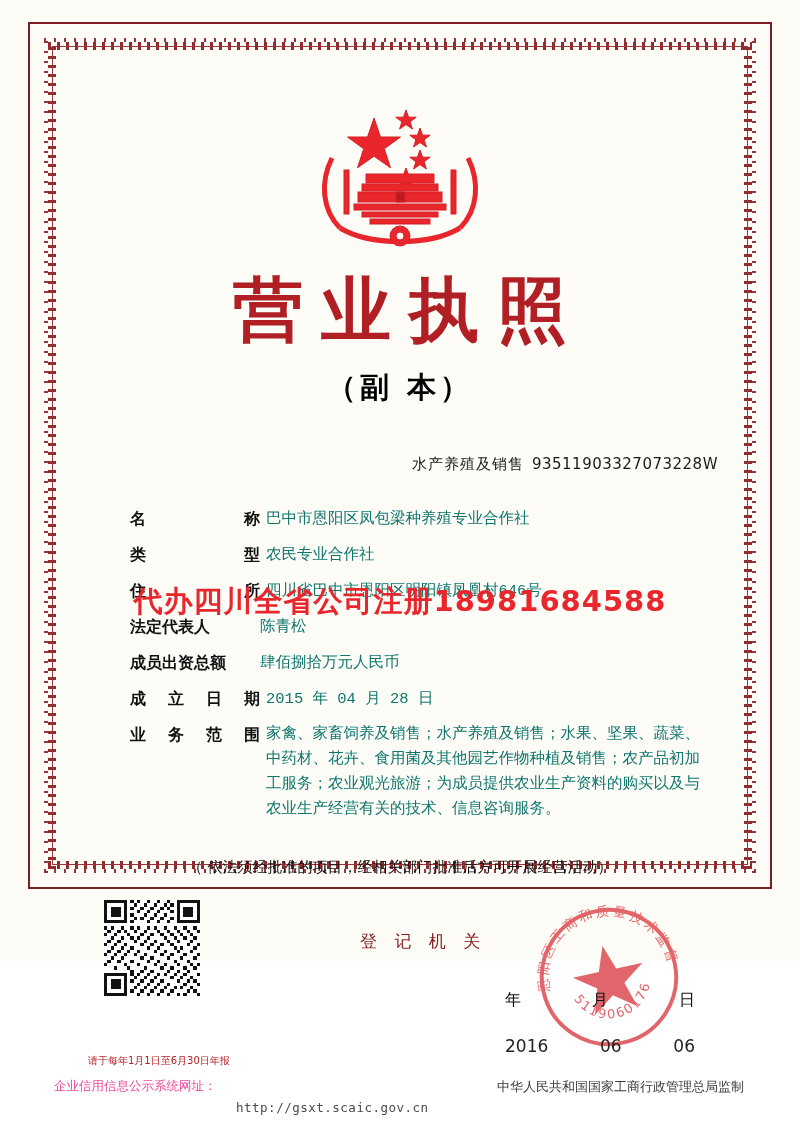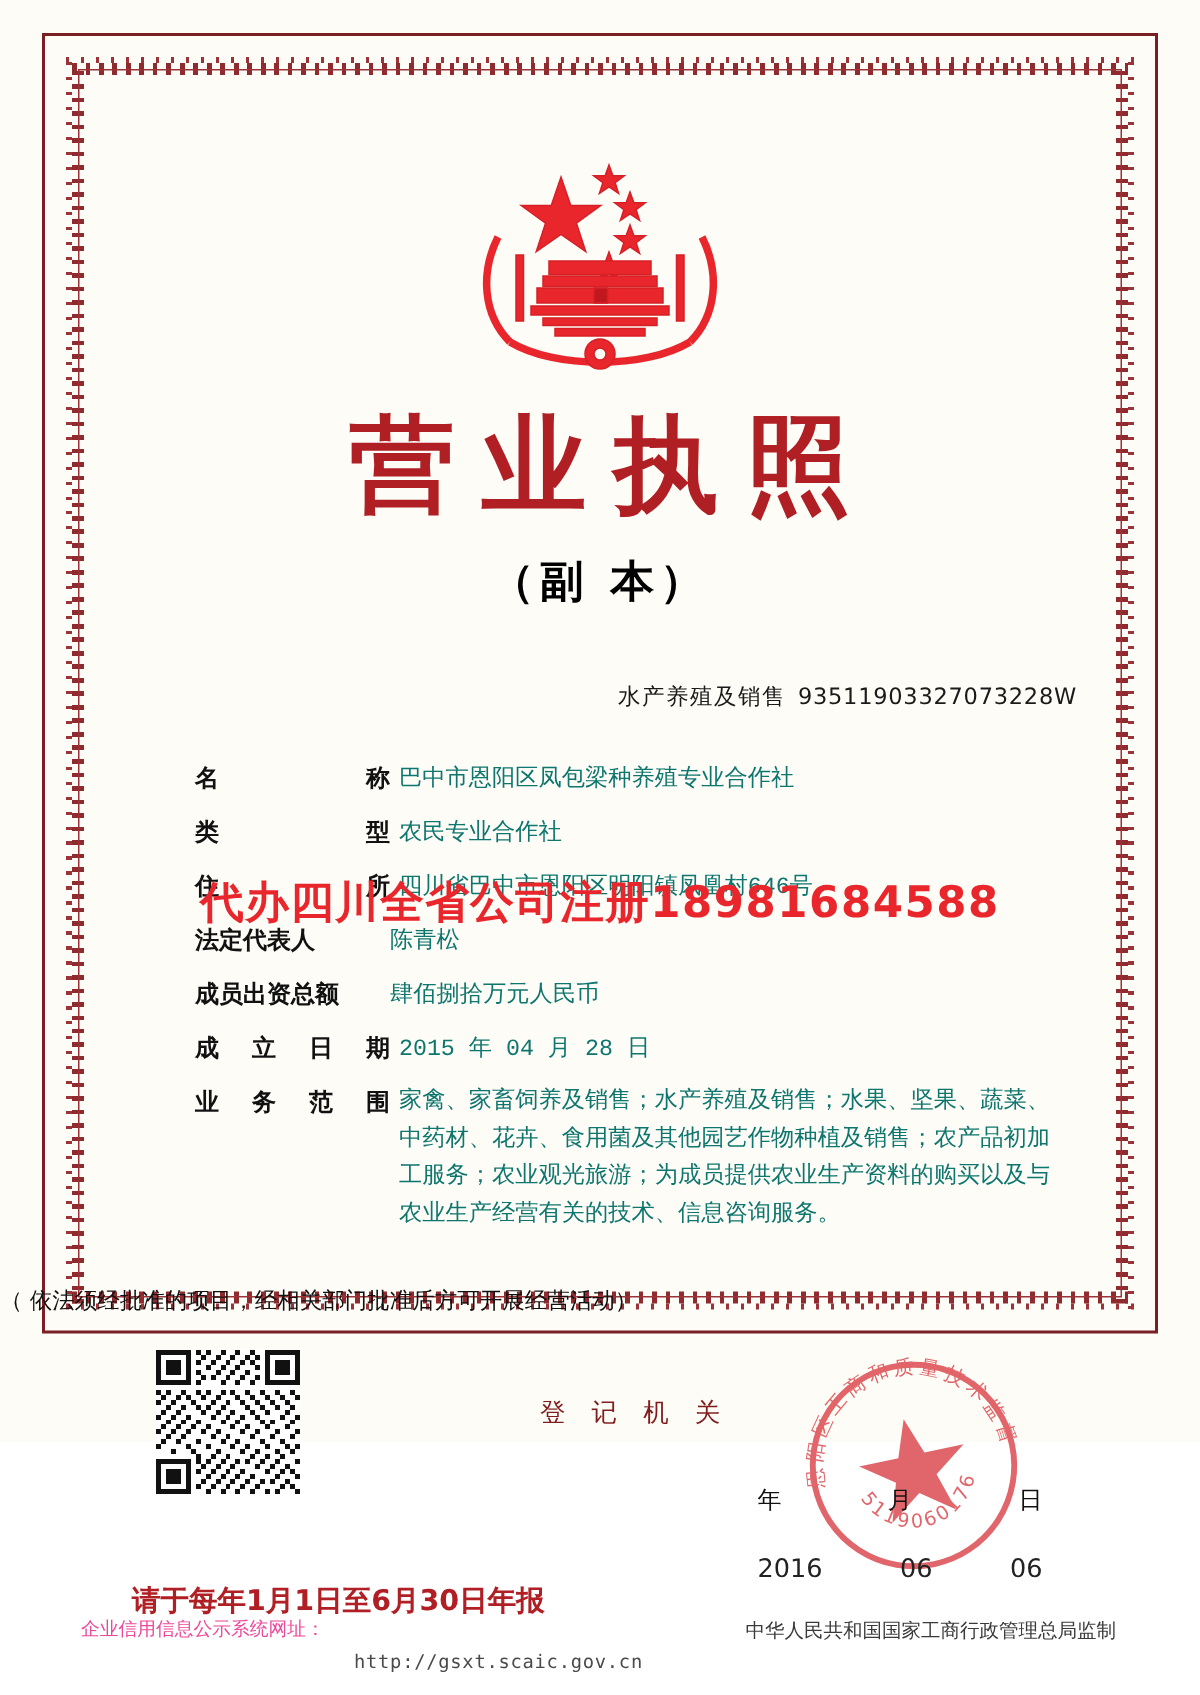--- a/index.html
+++ b/index.html
@@ -156,21 +156,21 @@
   .field-value.scope {
     line-height: 25px;
     text-align: justify;
   }
 
   
   .note {
     position: absolute;
     left: 0; right: 0;
     top: 858px;
-    text-align: left;
+    text-align: center;
     font-family: "DejaVu Sans", sans-serif;
     font-size: 15px;
     color: #111;
   }
 
   
   .registrar {
     position: absolute;
     left: 360px;
     top: 930px;
@@ -222,23 +222,22 @@
     width: 96px;
     height: 96px;
   }
 
   
   .annual-note {
     position: absolute;
     left: 88px;
     top: 1054px;
     font-family: "DejaVu Sans", sans-serif;
-    font-size: 19px;
+    font-size: 10px;
     color: #b01f24;
-    font-weight: bold;
   }
 
   
   .footer-left {
     position: absolute;
     left: 54px;
     top: 1078px;
     font-family: Liberation Serif, serif;
     font-size: 12.5px;
     color: #ec4899;

